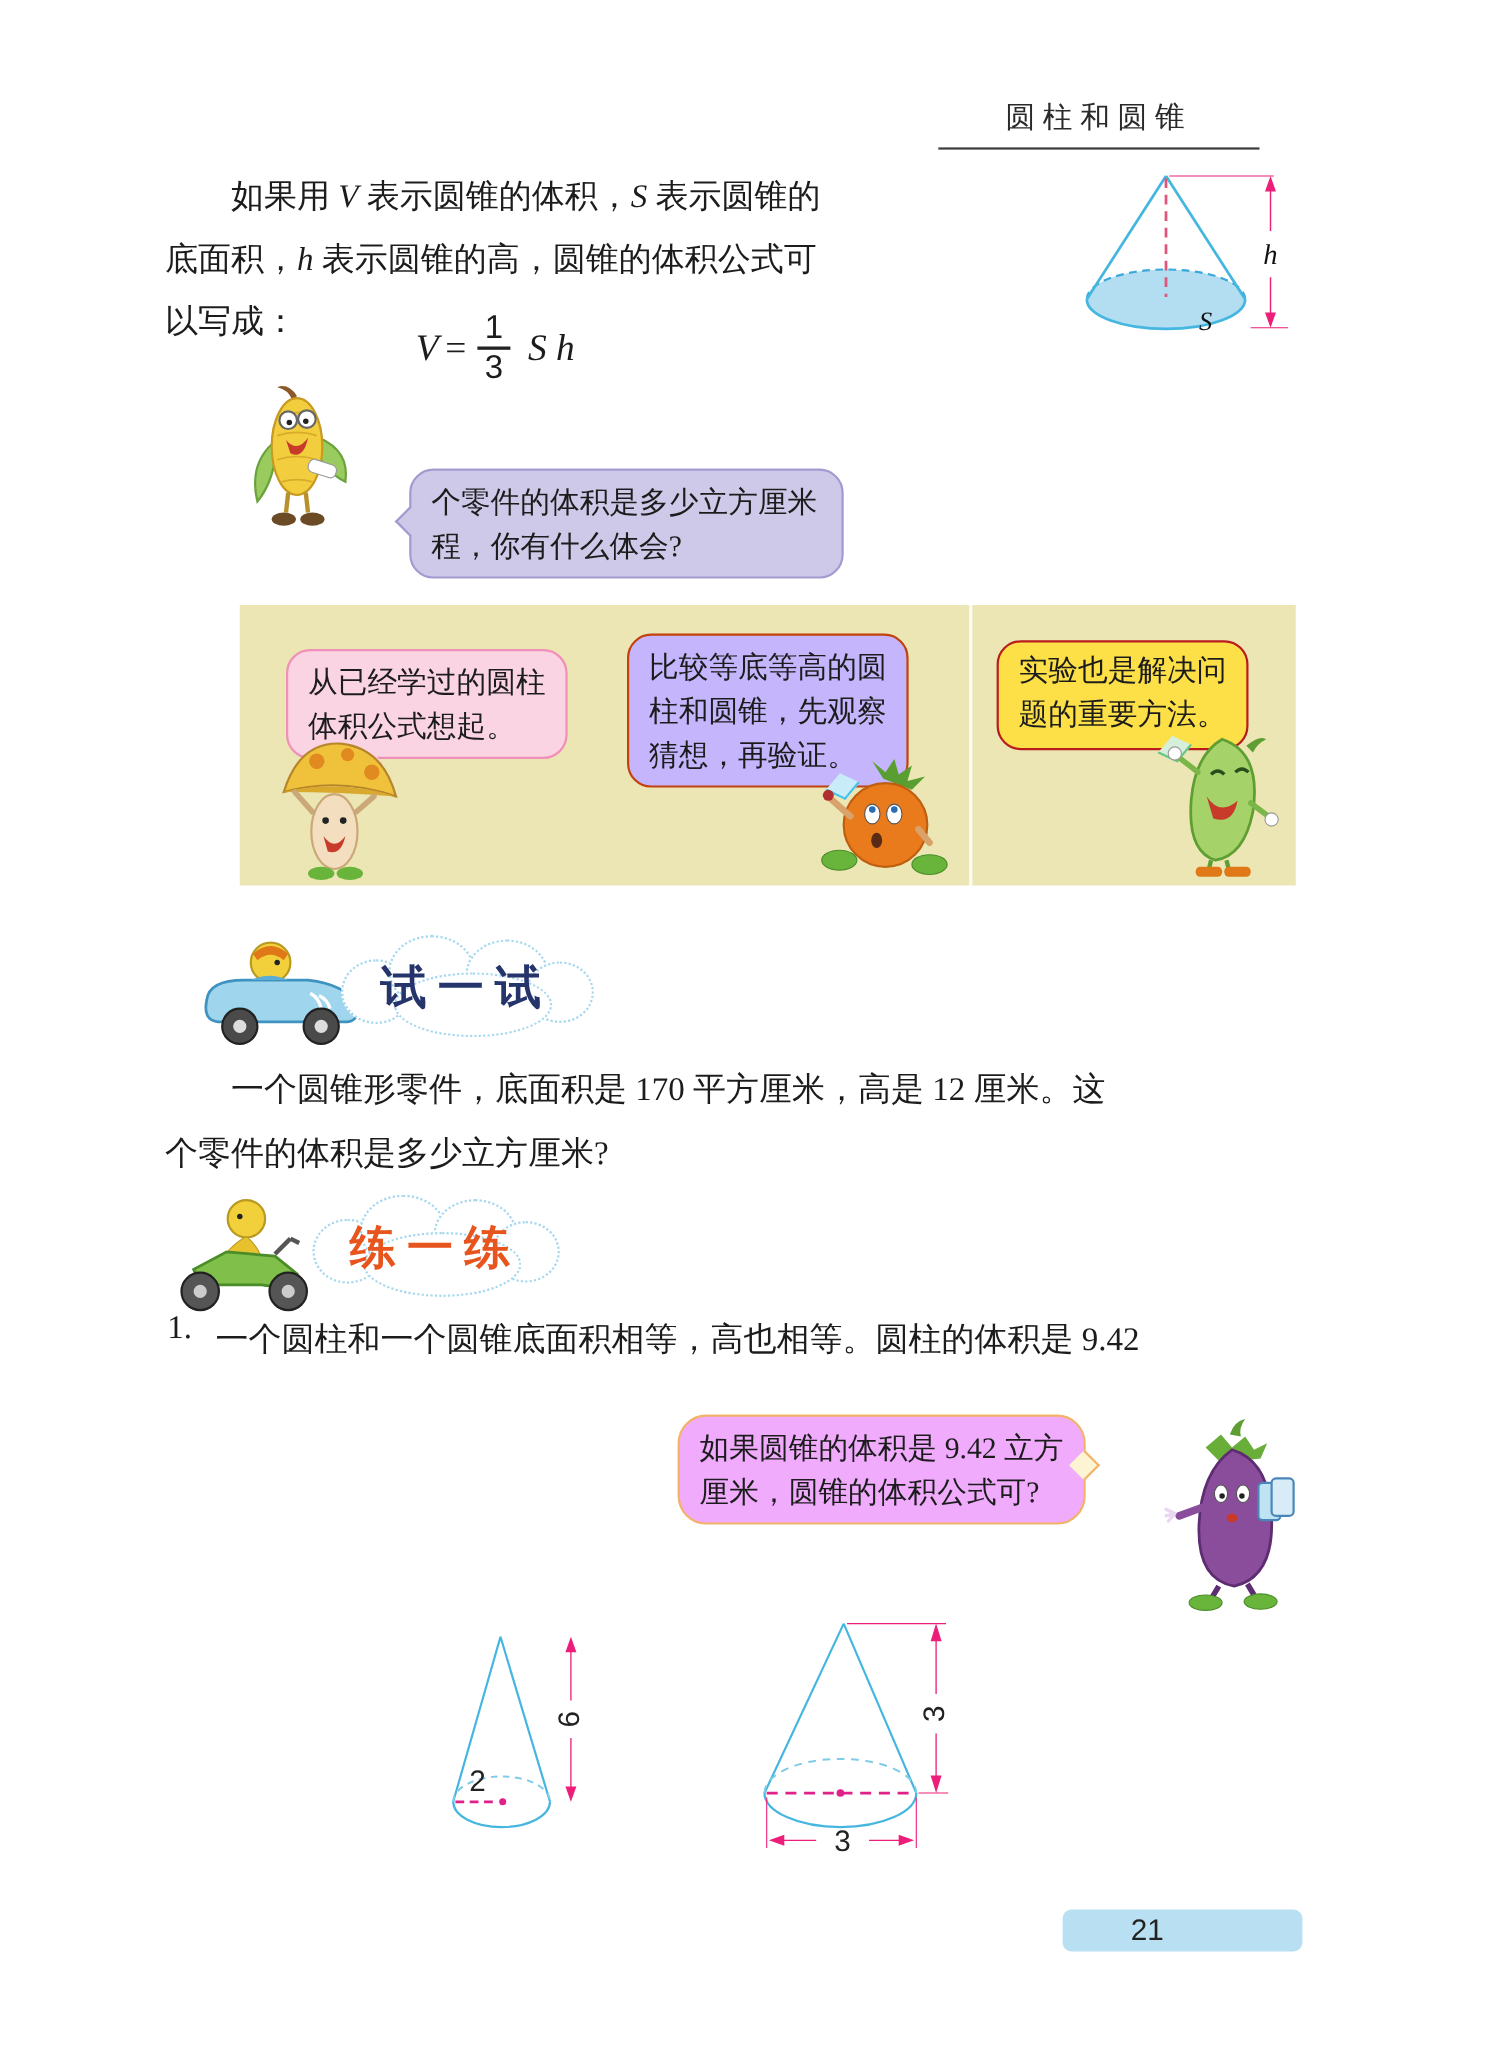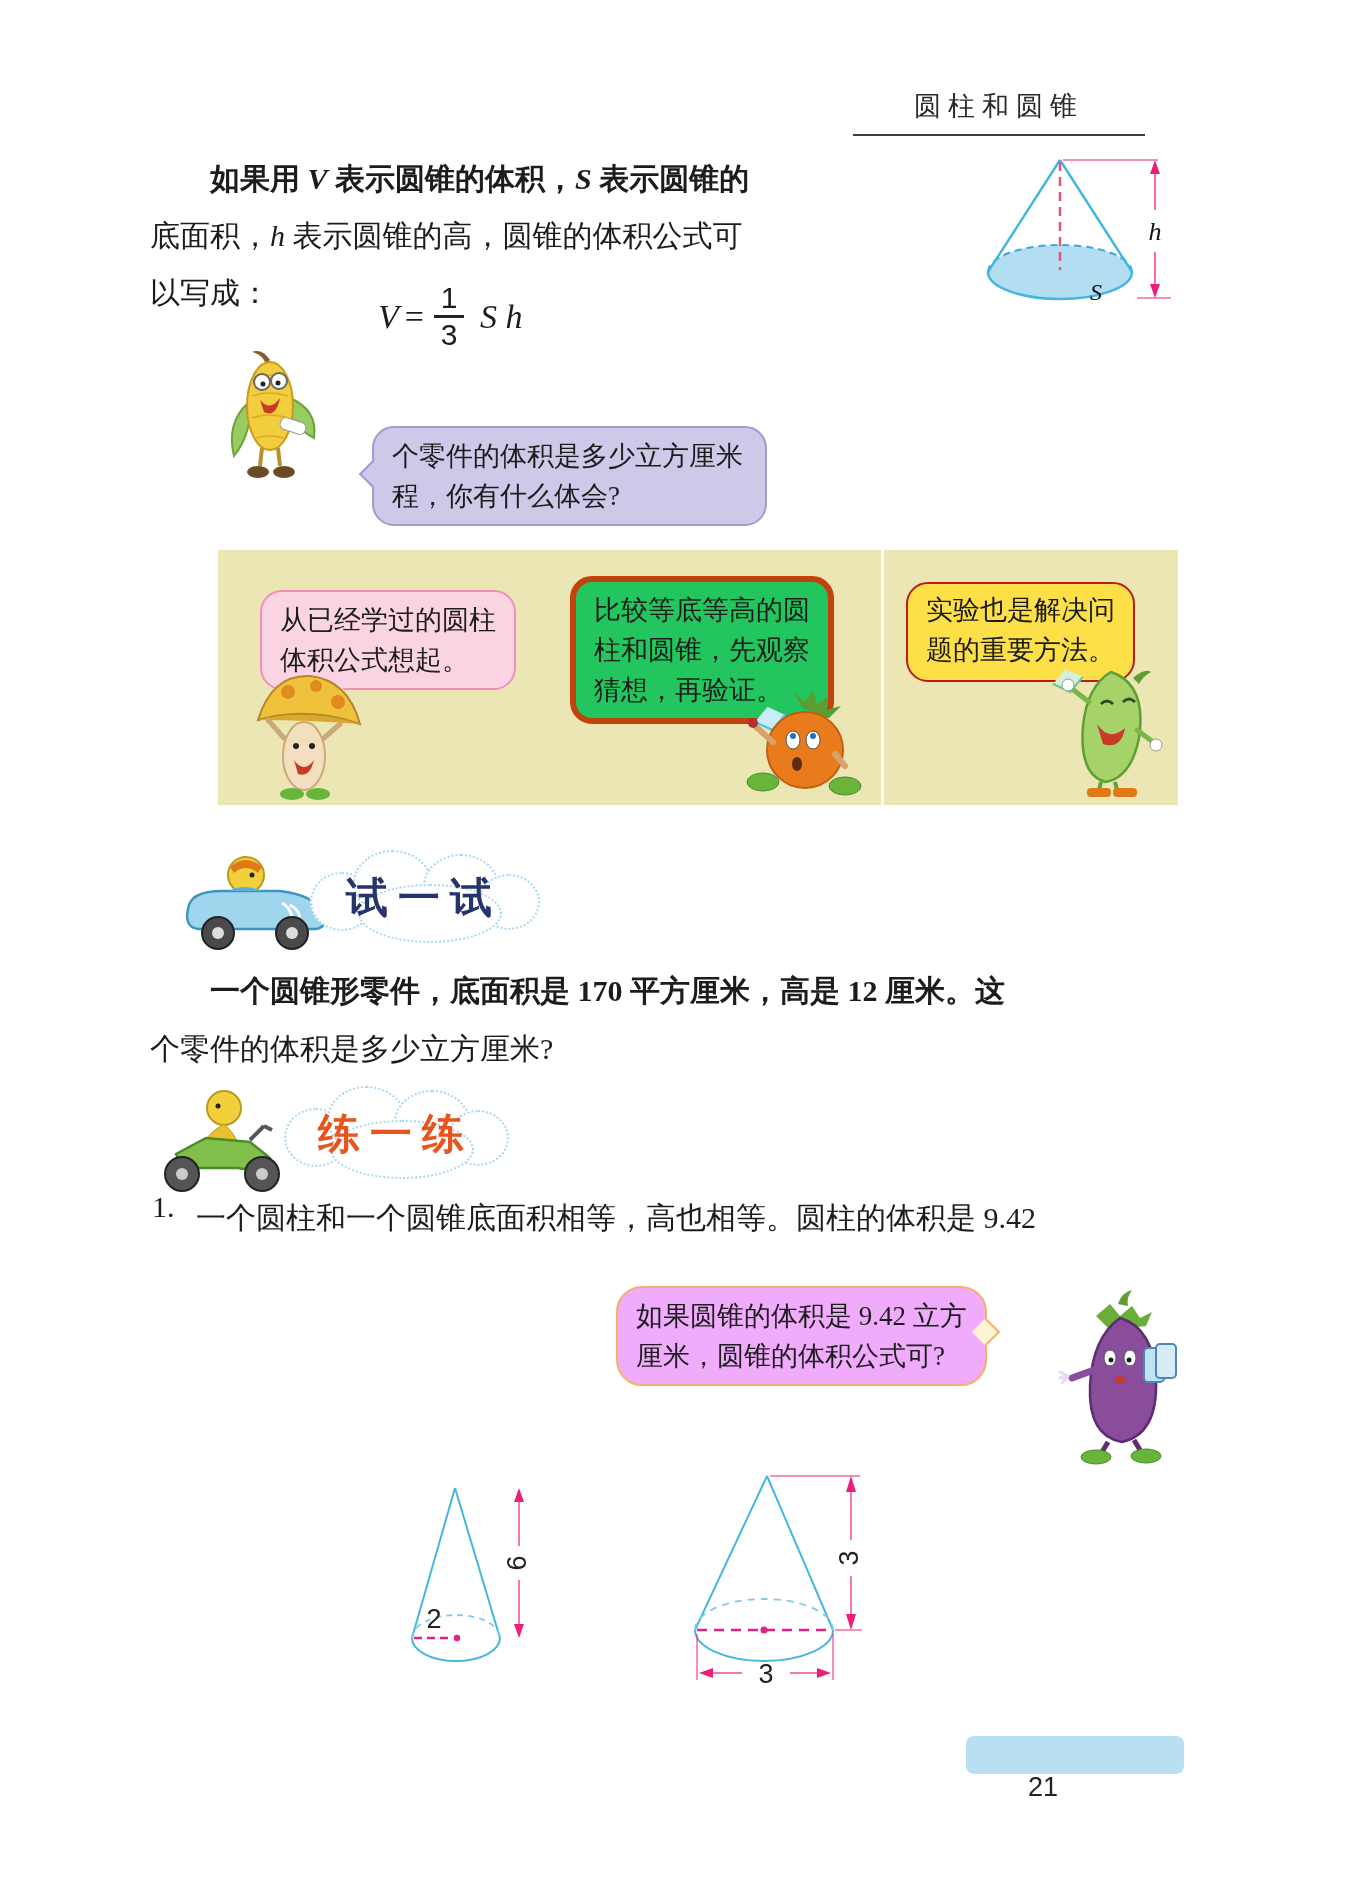--- a/index.html
+++ b/index.html
@@ -6,39 +6,39 @@
   .page{position:relative;width:1225px;height:1884px;background:#fff;overflow:hidden;
         font-family:"Liberation Serif",serif;color:#1c1c1c;}
   .abs{position:absolute;}
 
   
   .chapter{left:853px;top:88px;width:292px;text-align:center;font-size:27px;
            letter-spacing:7px;color:#2a2a2a;border-bottom:2px solid #3c3c3c;padding-bottom:10px;}
 
   
   .intro{left:150px;top:150px;width:700px;font-size:30px;line-height:57px;white-space:nowrap;}
-  .indent{text-indent:60px;font-weight:bold;}
+  .indent{text-indent:60px;}
   .it{font-style:italic;font-family:"Liberation Serif",serif;}
 
   
   .formula{left:372px;top:282px;display:flex;align-items:center;font-size:34px;}
   .formula .it{margin:0 6px;}
   .frac{display:inline-flex;flex-direction:column;align-items:center;margin:0 10px;
         font-family:"Liberation Sans",sans-serif;font-size:30px;line-height:32px;}
   .frac .bar{width:30px;height:3px;background:#222;margin:1px 0;}
 
   
   .bubble{position:absolute;border-radius:22px;padding:8px 18px;font-size:27px;line-height:40px;
           white-space:nowrap;}
   .tail{position:absolute;width:18px;height:18px;transform:rotate(45deg);}
   .b-purple{background:#cfc9e9;border:2px solid #a49ad0;}
   .b-purple .tail{background:#cfc9e9;border-left:2px solid #a49ad0;border-bottom:2px solid #a49ad0;left:-11px;top:36px;}
   .b-pink{background:#fbd4e4;border:2px solid #f090b8;}
   .b-pink .tail{background:#fbd4e4;border-left:2px solid #f090b8;border-bottom:2px solid #f090b8;left:60px;bottom:-11px;transform:rotate(-15deg) skewX(20deg);}
-  .b-blue{background:#22c55e;border:6px solid #c2410c;}
+  .b-blue{background:#c4b5fd;border:2px solid #c2410c;}
   .b-blue .tail{background:#c9ecf9;border-right:2px solid #46c2ea;border-bottom:2px solid #46c2ea;right:48px;bottom:-11px;transform:rotate(25deg) skewX(-15deg);}
   .b-green{background:#fde047;border:2px solid #b91c1c;font-family:Liberation Mono, monospace;}
   .b-green .tail{background:#d6efdb;border-right:2px solid #66c785;border-bottom:2px solid #66c785;right:55px;bottom:-11px;transform:rotate(25deg) skewX(-15deg);}
   .b-cream{background:#f0abfc;border:2px solid #f2b368;}
   .b-cream .tail{background:#fdf4d3;border-right:2px solid #f2b368;border-top:2px solid #f2b368;right:-11px;top:34px;}
 
   
   .panel{left:218px;top:550px;width:960px;height:255px;background:#ebe6b4;}
   .panel .divider{position:absolute;left:663px;top:0;width:3px;height:100%;background:rgba(255,255,255,.85);}
 
@@ -50,21 +50,21 @@
   .t-try{color:#25356b;}
   .t-practice{color:#e8541e;}
 
   .para{font-size:30px;line-height:58px;white-space:nowrap;}
 
   .qnum{font-size:30px;font-family:"Liberation Serif",serif;}
   .unit-pink{color:#e0218a;}
 
   .pagebar{left:966px;top:1736px;width:218px;height:38px;background:#b9e0f2;border-radius:8px;}
   .pagebar span{display:inline-block;padding-left:62px;font-family:"Liberation Sans",sans-serif;
-                font-size:27px;line-height:38px;color:#222;margin-top:32px;}
+                font-size:27px;line-height:38px;color:#222;}
   svg{display:block;}
   svg text{font-family:"Liberation Sans",sans-serif;}
   svg text.ser{font-family:"Liberation Serif",serif;font-style:italic;}
 </style>
 </head>
 <body>
 
 <div class="page">
 
   <div class="abs chapter">圆柱和圆锥</div>

